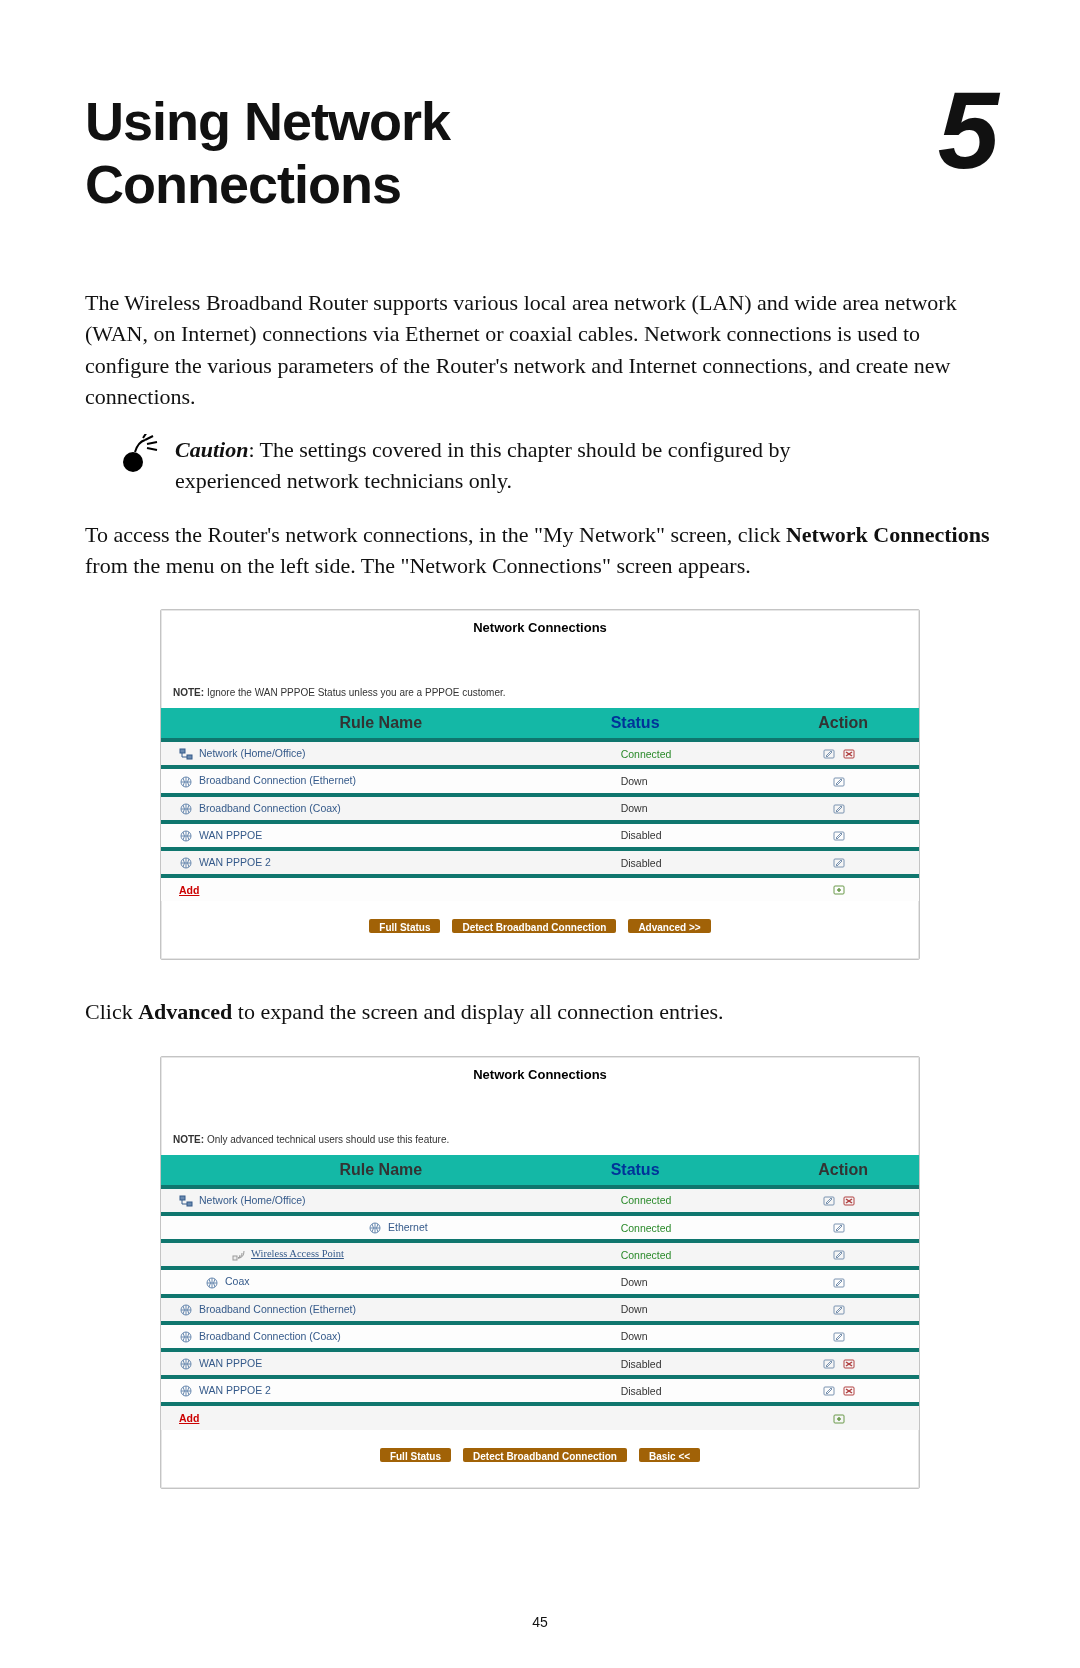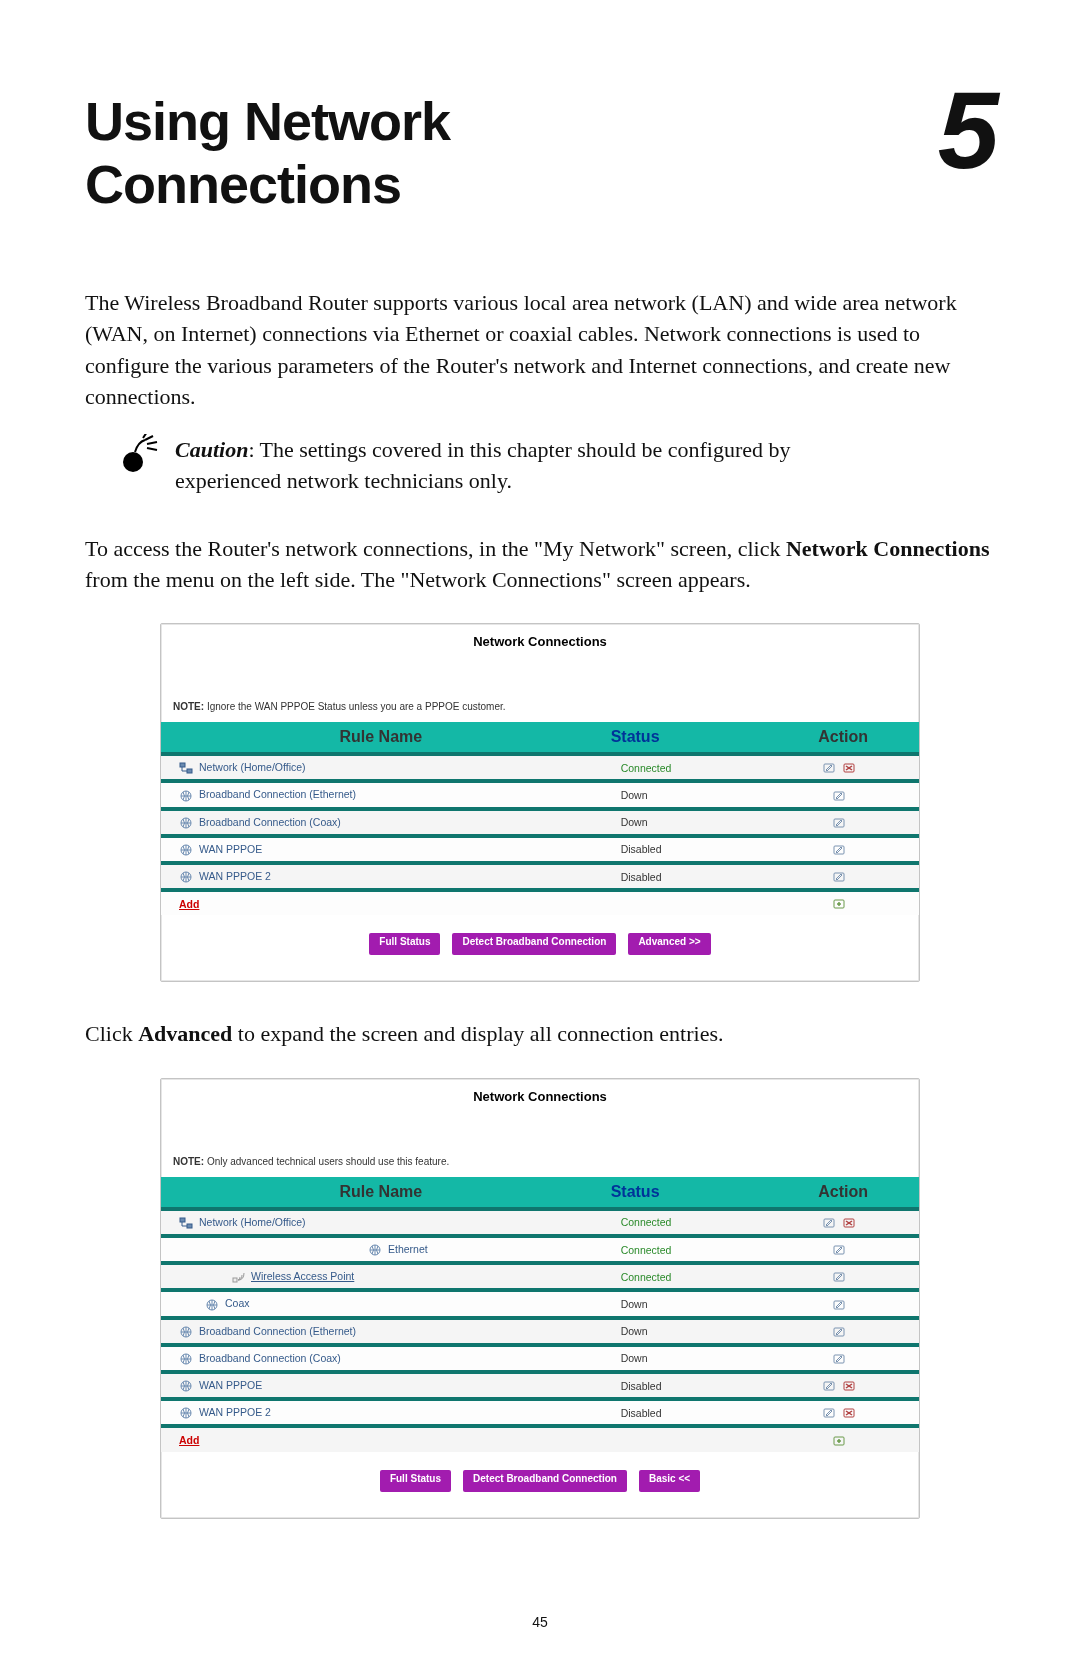--- a/index.html
+++ b/index.html
@@ -40,21 +40,21 @@
     margin-top: -10px;
   }
   .body-text {
     font-size: 22px;
     line-height: 1.42;
     margin-top: 72px;
   }
   .caution-block {
     display: flex;
     align-items: flex-start;
-    margin: 22px 0 36px 30px;
+    margin: 22px 0 22px 30px;
     max-width: 760px;
     justify-content: space-between;
   }
   .caution-icon-wrap {
     width: 60px;
     flex: 0 0 60px;
   }
   .caution-text {
     font-size: 22px;
     line-height: 1.42;
@@ -131,26 +131,26 @@
   .edit-icon svg { stroke: #7a93b0; fill: none; }
   .delete-icon svg { stroke: #b04040; fill: none; }
   .add-icon svg { stroke: #6a9a4a; fill: none; }
   .btn-row {
     text-align: center;
     margin-top: 18px;
     font-size: 0;
   }
   .flat-btn {
     display: inline-block;
-    background: #a21caf;
+    background: #a16207;
     color: #fff;
     font-family: Verdana, Arial, sans-serif;
     font-weight: bold;
     font-size: 10px;
-    padding: 3px 10px 8px 10px;
+    padding: 3px 10px 0 10px;
     border-radius: 2px;
     margin: 0 6px;
   }
   .mid-para {
     font-size: 22px;
     line-height: 1.42;
     margin-top: 36px;
   }
   .page-number {
     position: absolute;
@@ -327,21 +327,21 @@
                   <circle cx="7" cy="6" r="5" fill="none" stroke="#6a8ab0"></circle>
                   <path d="M2 6 L12 6 M7 1 L7 11 M4 2 Q7 6 4 10 M10 2 Q7 6 10 10" stroke="#6a8ab0" fill="none"></path>
                 </svg></span><a href="#" class="rule-link">Ethernet</a></td>
             <td class="status-connected" style="padding-left: 20px;">Connected</td>
             <td class="action-cell"><span class="mini-icon edit-icon"><svg width="14" height="12" viewBox="0 0 14 12">
                   <rect x="1" y="2" width="10" height="8" rx="1" stroke-width="1"></rect>
                   <path d="M3 8 L8 3 L9 4 L4 9 Z" stroke-width="1"></path>
                 </svg></span></td>
           </tr>
           <tr class="zebra-a">
-            <td style="padding-left: 70px;"><span class="mini-icon"><svg width="14" height="12" viewBox="0 0 14 12">
+            <td style="padding-left: 70px; font-family: Liberation Serif, serif;"><span class="mini-icon"><svg width="14" height="12" viewBox="0 0 14 12">
                   <rect x="2" y="7" width="4" height="4" fill="#eee" stroke="#999"></rect>
                   <path d="M7 9 Q9 9 9 6 M7 9 Q11 9 11 4 M7 9 Q13 9 13 2" stroke="#999" fill="none"></path>
                 </svg></span><a href="#" class="rule-underline">Wireless Access Point</a></td>
             <td class="status-connected" style="padding-left: 20px;">Connected</td>
             <td class="action-cell"><span class="mini-icon edit-icon"><svg width="14" height="12" viewBox="0 0 14 12">
                   <rect x="1" y="2" width="10" height="8" rx="1" stroke-width="1"></rect>
                   <path d="M3 8 L8 3 L9 4 L4 9 Z" stroke-width="1"></path>
                 </svg></span></td>
           </tr>
           <tr class="zebra-b">

